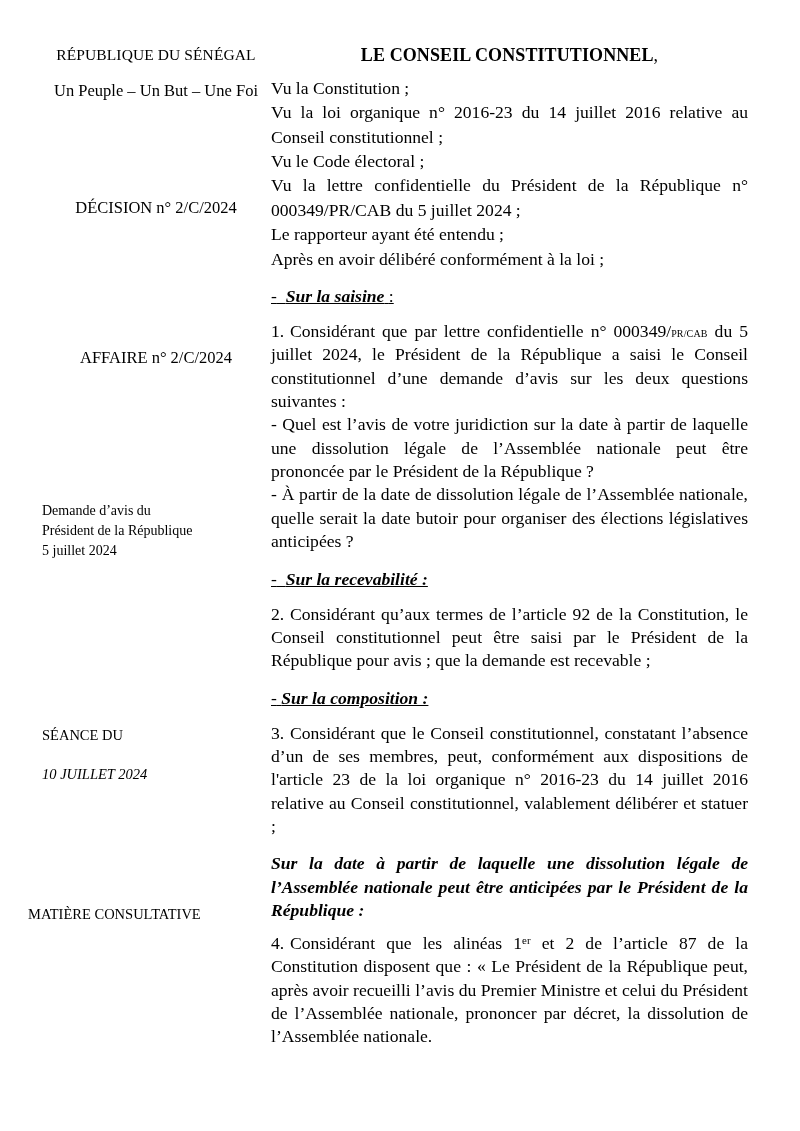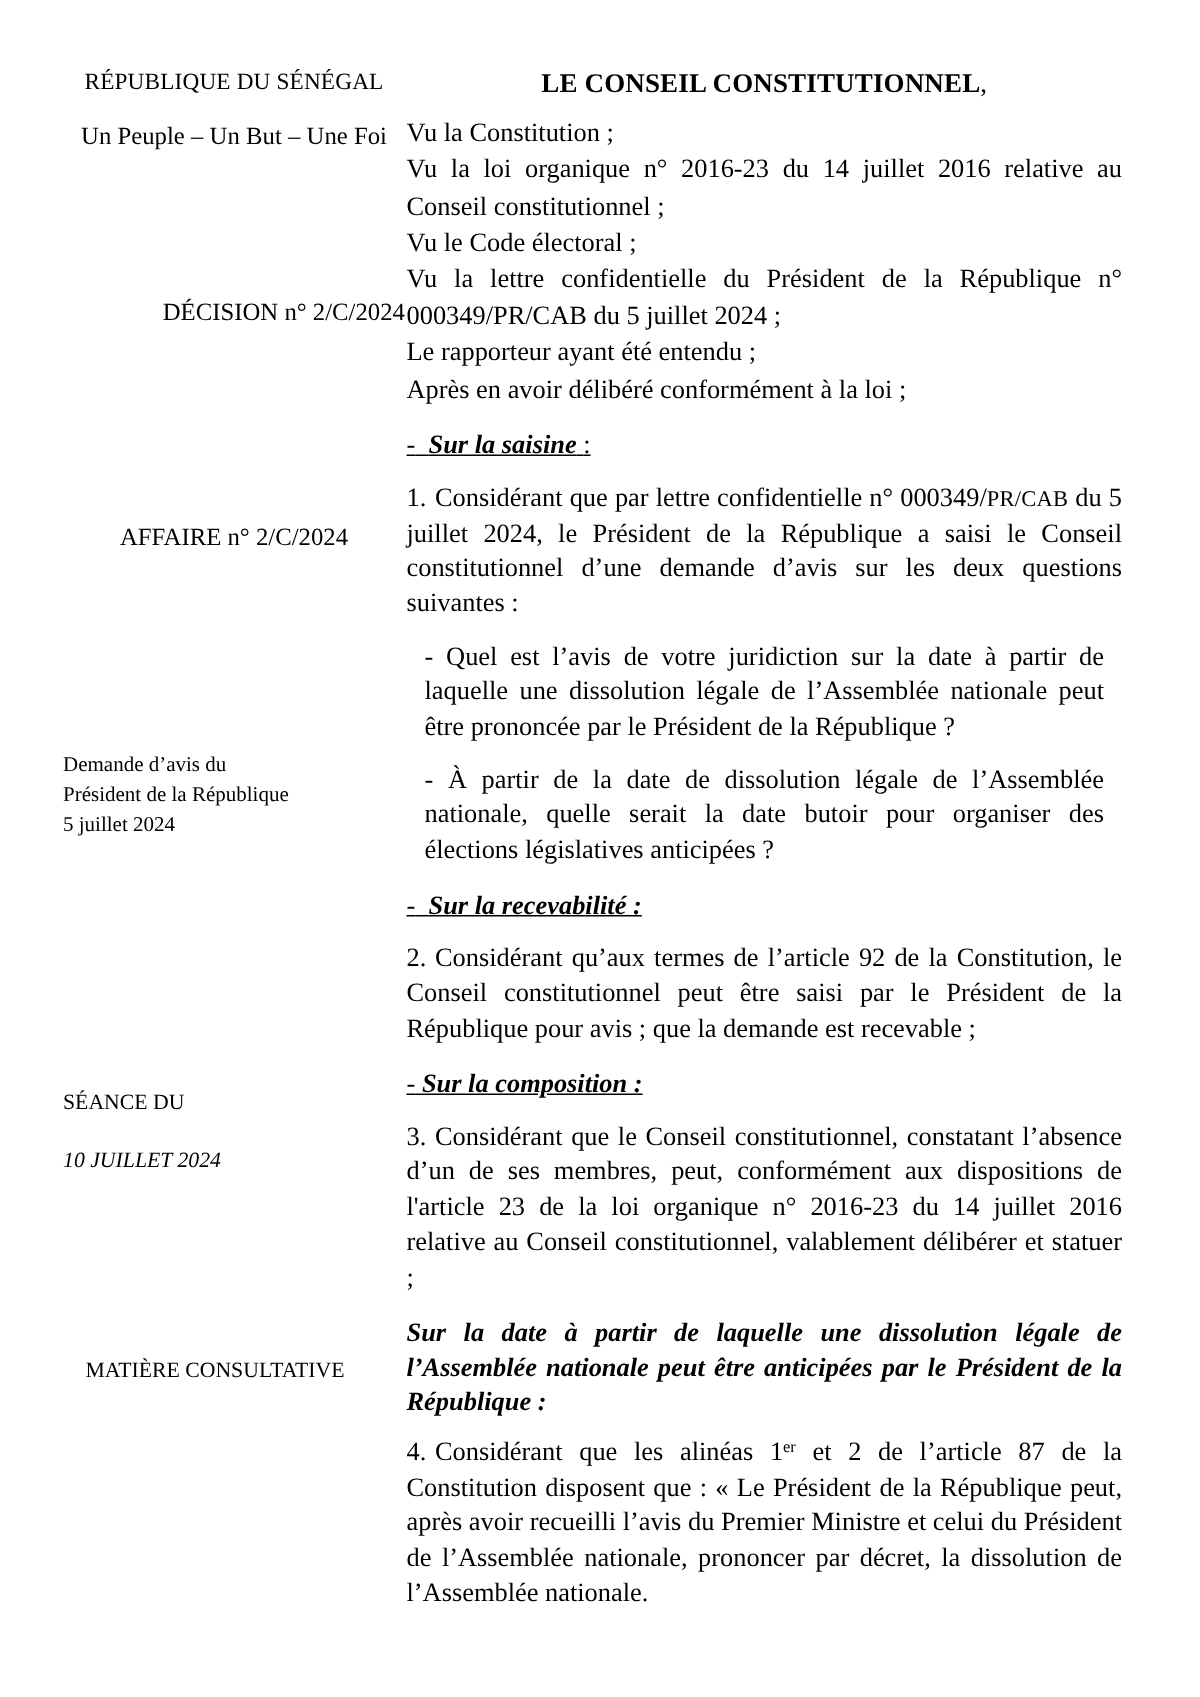--- a/index.html
+++ b/index.html
@@ -136,24 +136,24 @@
     font-size: 17.6px;
     line-height: 1.33;
     margin: 0;
     text-align: justify;
     text-align-last: left;
   }
   .bullet-item {
     display: block;
     text-align: justify;
     text-align-last: left;
-    margin: 12px;
+    margin: 0;
   }
   .smallcaps {
-    font-size: 15px;
+    font-size: 10px;
     letter-spacing: 0.15px;
   }
   sup.er {
     font-size: 0.62em;
     vertical-align: 0.46em;
     line-height: 0;
   }
   .tight {
     margin-top: 10px;
   }
@@ -161,36 +161,36 @@
 </head>
 <body>
 
 <div class="page">
 
   <div class="left-col">
     <div class="l-republique">RÉPUBLIQUE DU SÉNÉGAL</div>
     <div class="l-devise">Un Peuple – Un But – Une Foi</div>
   </div>
 
-  <div class="l-decision left-col-abs" style="position:absolute; left:42px; top:198px; width:228px; text-align:right; font-size:16.5px;">DÉCISION n° 2/C/2024</div>
+  <div class="l-decision left-col-abs" style="position:absolute; left:42px; top:198px; width:228px; text-align:center; font-size:16.5px;">DÉCISION n° 2/C/2024</div>
 
   <div style="position:absolute; left:42px; top:348px; width:228px; text-align:center; font-size:16.5px;">AFFAIRE   n° 2/C/2024</div>
 
   <div style="position:absolute; left:42px; top:501px; width:228px; font-size:14px; line-height:1.42;">
     <div>Demande d’avis du</div>
     <div>Président de la République</div>
     <div>5 juillet 2024</div>
   </div>
 
   <div style="position:absolute; left:42px; top:728px; width:228px; font-size:14.5px; line-height:1.0;">
     <div>SÉANCE DU</div>
     <div style="margin-top:24px;font-style:italic;">10 JUILLET 2024</div>
   </div>
 
-  <div style="position:absolute; left:57px; top:906px; width:250px; font-size:14.5px; white-space:nowrap;">MATIÈRE CONSULTATIVE</div>
+  <div style="position:absolute; left:28px; top:906px; width:250px; font-size:14.5px; white-space:nowrap;">MATIÈRE CONSULTATIVE</div>
 
   <div class="right-col">
 
     <div class="r-title"><span>LE CONSEIL CONSTITUTIONNEL</span><span class="comma">,</span></div>
 
     <div class="vu-block">
       <div class="vu-line">Vu la Constitution ;</div>
       <div class="vu-line vu-just">Vu la loi organique n° 2016-23 du 14 juillet 2016 relative au Conseil constitutionnel ;</div>
       <div class="vu-line">Vu le Code électoral ;</div>
       <div class="vu-line vu-just">Vu la lettre confidentielle du Président de la République n° 000349/PR/CAB du 5 juillet 2024 ;</div>

